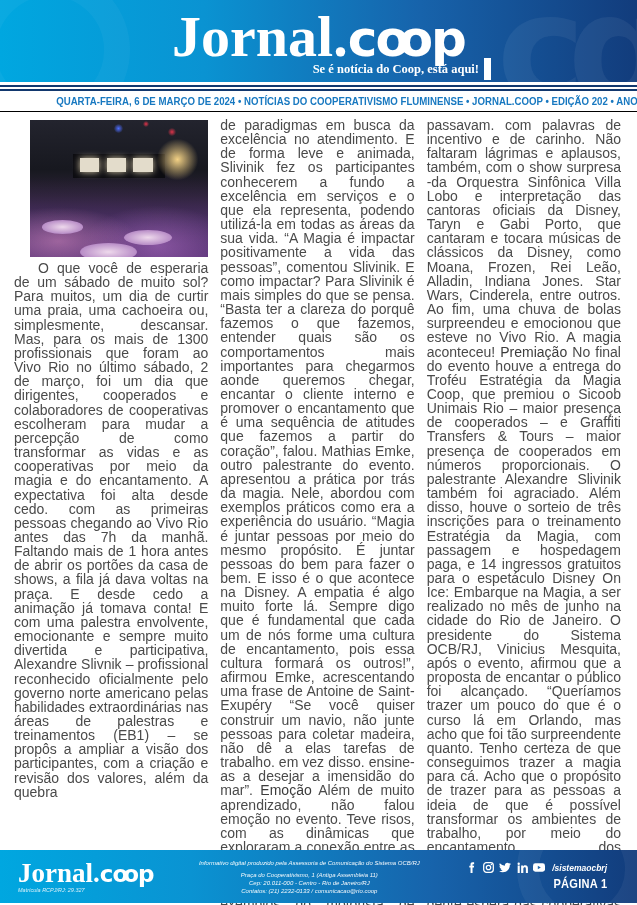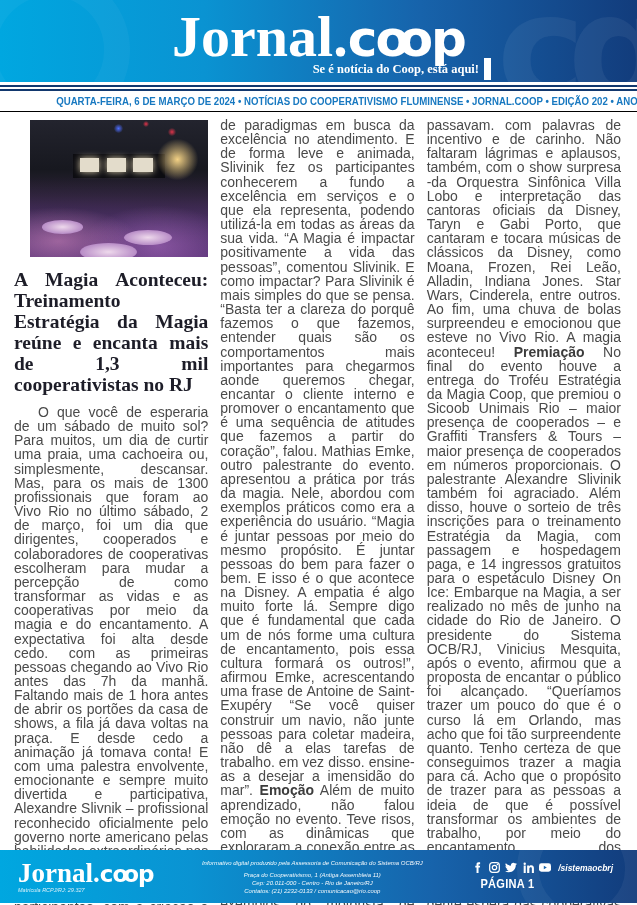--- a/index.html
+++ b/index.html
@@ -30,21 +30,21 @@
   .sep-thin{height:2px;background:#fff;}
   
   .datebar{height:21px;display:flex;align-items:center;justify-content:flex-start;background:#fff;
     border-bottom:1px solid #000000;}
   .datebar span{display:inline-block;transform:scaleX(0.84);transform-origin:center;
     font-weight:bold;font-size:11.5px;color:var(--date-blue);white-space:nowrap;letter-spacing:0px;}
   
   .content{height:738px;display:flex;gap:12px;padding:6px 16px 0 14px;background:#fff;}
   .col{flex:1 1 0;min-width:0;}
   .col-text{font-size:14px;line-height:14.15px;text-align:justify;color:var(--body-gray);}
-  .col-text .b{font-weight:bold;color:#3c3c3c;}
+  .col-text .b{font-weight:normal;color:#3c3c3c;}
   .indent-first{text-indent:24px;}
   .headline{font-family:"Liberation Serif",serif;font-weight:bold;font-size:19.5px;
     line-height:21px;color:var(--ink);text-align:justify;margin:12px 0 10px 0;}
   
   .photo{position:relative;width:178px;height:137px;margin:2px 0 4px 16px;overflow:hidden;
     background:linear-gradient(180deg,#23242e 0%,#17181f 36%,#2c2337 55%,#4c3263 76%,#6b3d85 100%);}
   .ph-stage{position:absolute;left:24%;top:25%;width:52%;height:17%;background:#0c0c11;}
   .ph-screen{position:absolute;top:28%;width:11%;height:10%;background:#e3dccb;
     box-shadow:0 0 7px rgba(255,240,200,.85);}
   .ph-screen.s1{left:28%;} .ph-screen.s2{left:43%;} .ph-screen.s3{left:58%;}
@@ -69,21 +69,21 @@
     display:flex;align-items:center;}
   .ftr-pattern{position:absolute;right:-10px;top:-46px;width:130px;height:130px;border-radius:50%;
     border:22px solid rgba(255,255,255,0.05);}
   .ftr-logo{margin-left:18px;line-height:1;}
   .ftr-logo .serif{font-family:"Liberation Serif",serif;font-weight:bold;font-size:27px;}
   .ftr-logo .coop{font-family:"DejaVu Sans",sans-serif;font-weight:bold;font-size:23px;letter-spacing:-1px;}
   .ftr-logo .coop .o2{margin-left:-4px;}
   .ftr-reg{font-style:italic;font-size:5.5px;margin-top:1px;opacity:.85;}
   .ftr-credits{flex:1;text-align:center;font-style:italic;font-size:6px;line-height:8px;opacity:.95;}
   .ftr-credits .first{margin-bottom:4px;}
-  .ftr-right{margin-right:24px;text-align:left;}
+  .ftr-right{margin-right:30px;text-align:right;}
   .social-row{display:flex;align-items:center;gap:5px;justify-content:flex-end;}
   .sicon{width:12px;height:12px;display:inline-flex;align-items:center;justify-content:center;}
   .sicon svg{display:block;}
   .handle{font-style:italic;font-weight:bold;font-size:8.5px;margin-left:2px;}
   .page-label{display:inline-block;transform:scaleX(0.85);transform-origin:right;
     font-weight:bold;font-size:13px;margin-top:2px;letter-spacing:.3px;}
 </style>
 </head>
 <body>
 
@@ -114,21 +114,20 @@
       <div class="ph-screen s3"></div>
       <div class="ph-glow"></div>
       <div class="ph-dot d-blue"></div>
       <div class="ph-dot d-red1"></div>
       <div class="ph-dot d-red2"></div>
       <div class="ph-crowd"></div>
       <div class="ph-table t1"></div>
       <div class="ph-table t2"></div>
       <div class="ph-table t3"></div>
     </div>
-    <div class="headline">A Magia Aconteceu: Treinamento Estratégia da Magia reúne e encanta mais de 1,3 mil cooperativistas no RJ</div>
     <div class="col-text indent-first"><span>O que você de esperaria de um sábado de muito sol? Para muitos, um dia de curtir uma praia, uma cachoeira ou, simplesmente, descansar. Mas, para os mais de 1300 profissionais que foram ao Vivo Rio no último sábado, 2 de março, foi um dia que dirigentes, cooperados e colaboradores de cooperativas escolheram para mudar a percepção de como transformar as vidas e as cooperativas por meio da magia e do encantamento. A expectativa foi alta desde cedo. com as primeiras pessoas chegando ao Vivo Rio antes das 7h da manhã. Faltando mais de 1 hora antes de abrir os portões da casa de shows, a fila já dava voltas na praça. E desde cedo a animação já tomava conta! E com uma palestra envolvente, emocionante e sempre muito divertida e participativa, Alexandre Slivnik – profissional reconhecido oficialmente pelo governo norte americano pelas habilidades extraordinárias nas áreas de palestras e treinamentos (EB1) – se propôs a ampliar a visão dos participantes, com a criação e revisão dos valores, além da quebra</span></div>
   </div>
   <div class="col">
     <div class="col-text"><span>de paradigmas em busca da excelência no atendimento. E de forma leve e animada, Slivinik fez os participantes conhecerem a fundo a excelência em serviços e o que ela representa, podendo utilizá-la em todas as áreas da sua vida. “A Magia é impactar positivamente a vida das pessoas”, comentou Slivinik. E como impactar? Para Slivinik é mais simples do que se pensa.  “Basta ter a clareza do porquê fazemos o que fazemos, entender quais são os comportamentos mais importantes para chegarmos aonde queremos chegar, encantar o cliente interno e promover o encantamento que é uma sequência de atitudes que fazemos a partir do coração”, falou. Mathias Emke, outro palestrante do evento. apresentou a prática por trás da magia. Nele, abordou com exemplos práticos como era a experiência do usuário. “Magia é juntar pessoas por meio do mesmo propósito. É juntar pessoas do bem para fazer o bem. E isso é o que acontece na Disney. A empatia é algo muito forte lá. Sempre digo que é fundamental que cada um de nós forme uma cultura de encantamento, pois essa cultura formará os outros!”, afirmou Emke, acrescentando uma frase de Antoine de Saint-Exupéry “Se você quiser construir um navio, não junte pessoas para coletar madeira, não dê a elas tarefas de trabalho. em vez disso. ensine-as a desejar a imensidão do mar”. </span><span class="b">Emoção</span><span> Além de muito aprendizado, não falou emoção no evento. Teve risos, com as dinâmicas que exploraram a conexão entre as pessoas, e lágrimas, por meio de vídeos e dos depoimentos – ao vivo, via internet – com os exemplos do motorista de aplicativo @funfrantz, e da ascensorista do Instituto do Câncer do Estado de São Paulo, Sheila Nunes, que virou exemplo no Brasil ao tratar pacientes do hospital oncológico, mesmo sabendo do momento difícil por quais</span></div>
   </div>
   <div class="col">
     <div class="col-text"><span>passavam. com palavras de incentivo e de carinho. Não faltaram lágrimas e aplausos, também, com o show surpresa -da Orquestra  Sinfônica Villa Lobo e interpretação das cantoras oficiais da Disney, Taryn e Gabi Porto, que cantaram e tocara músicas de clássicos da Disney, como Moana, Frozen, Rei Leão, Alladin, Indiana Jones. Star Wars, Cinderela, entre outros. Ao fim, uma chuva de bolas surpreendeu e emocionou que esteve no Vivo Rio. A magia aconteceu! </span><span class="b">Premiação</span><span> No final do evento houve a entrega do Troféu Estratégia da Magia Coop, que premiou o Sicoob Unimais Rio – maior presença de cooperados – e Graffiti Transfers &amp; Tours – maior presença de cooperados em números proporcionais. O palestrante Alexandre Slivinik também foi agraciado. Além disso, houve o sorteio de três inscrições para o treinamento Estratégia da Magia, com passagem e hospedagem paga, e 14 ingressos gratuitos para o espetáculo Disney On Ice: Embarque na Magia, a ser realizado no mês de junho na cidade do Rio de Janeiro. O presidente do Sistema OCB/RJ, Vinicius Mesquita, após o evento, afirmou que a proposta de encantar o público foi alcançado. “Queríamos trazer um pouco do que é o curso lá em Orlando, mas acho que foi tão surpreendente quanto. Tenho certeza de que conseguimos trazer a magia para cá. Acho que o propósito de trazer para as pessoas a ideia de que é possível transformar os ambientes de trabalho, por meio do encantamento dos colaboradores, se refletirá junto aos clientes e cooperados. É isso que a gente espera das cooperativas e eu acredito que foi isso que nós conseguimos transmitir”, </span><span class="b">Depoimentos: Philipe Lontra – Superintendente Administrativo da Unimed Serrana RJ</span><span>: “A experiência de aprimorar e enriquecer meus</span></div>
   </div>
 </div>
 

